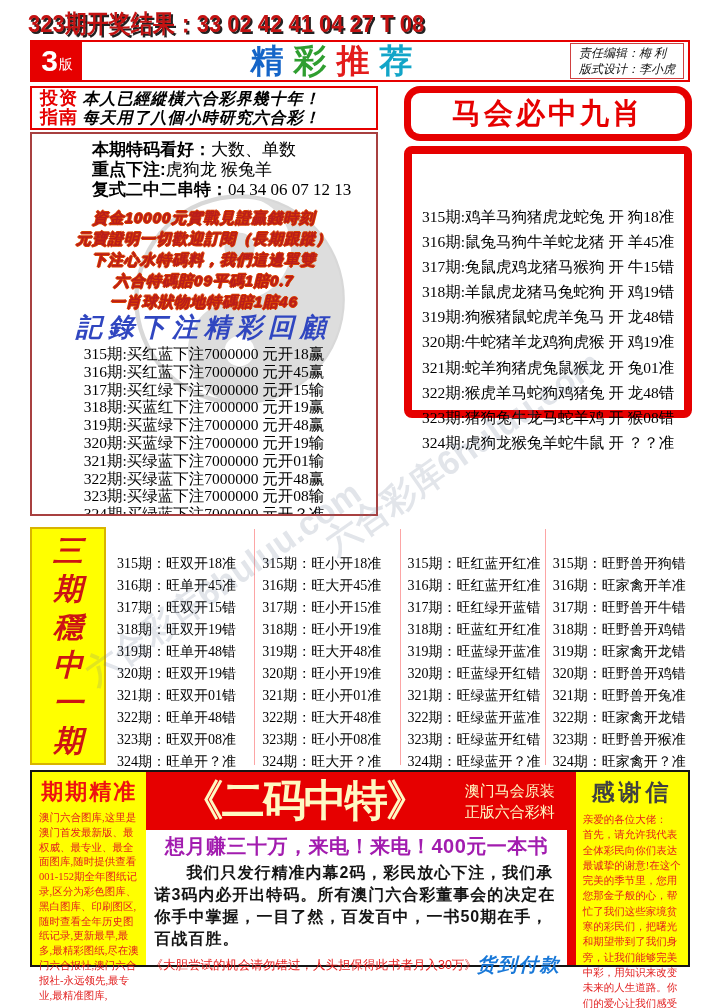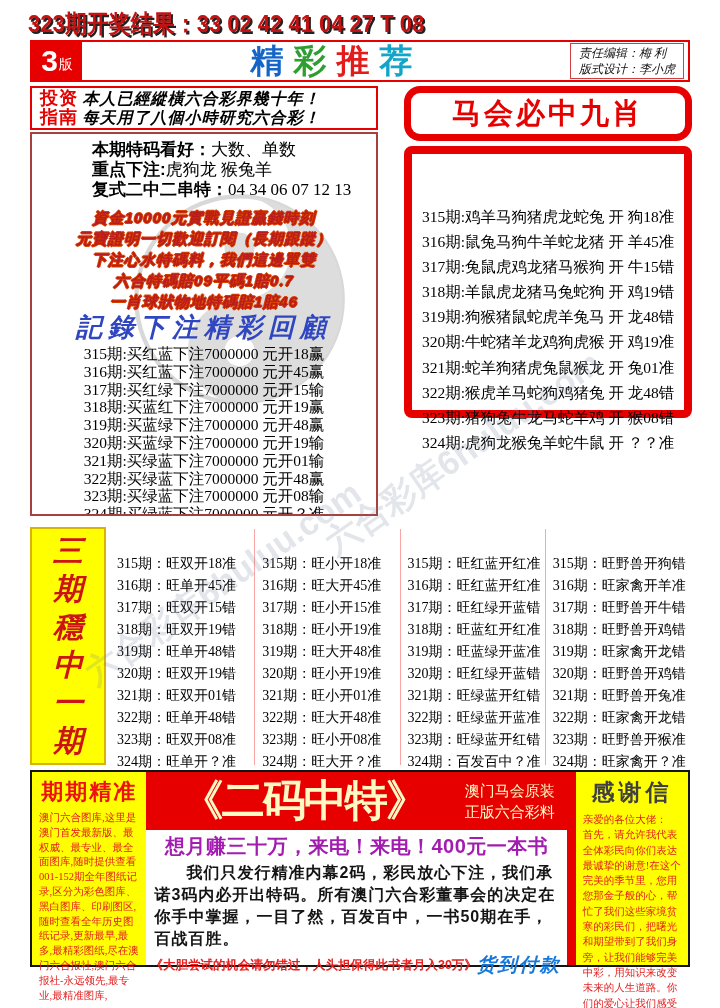--- a/index.html
+++ b/index.html
@@ -65,21 +65,21 @@
   .bot-left { width:146px; background:#ffff00; padding:5px 7px 0 7px; }
   .bot-left-title { color:#ee1111; font-size:22px; font-weight:bold; text-align:center; letter-spacing:2px; }
   .bot-left-text { color:#e22020; font-size:10.5px; line-height:14.8px; font-family:"Liberation Serif",serif; margin-top:4px; }
   .bot-center { flex:1; background:#fff; display:flex; flex-direction:column; }
   .bc-band { height:76px; background:#e60000; color:#fef9c3; display:flex; align-items:center; padding:0 4px; }
   .bc-title { flex:1; text-align:center; font-size:43px; font-weight:bold; letter-spacing:-2px; white-space:nowrap; }
   .bc-sub { width:106px; font-size:15px; line-height:21px; text-align:center; white-space:nowrap; }
   .bc-slogan { color:#a21caf; font-size:20px; font-weight:bold; text-align:center; margin-top:3px; letter-spacing:0.5px; white-space:nowrap; }
   .bc-body { font-size:16px; font-weight:bold; color:#141414; line-height:22px; padding:2px 8px 0 8px; text-indent:2em; letter-spacing:1px; }
   .bc-note-row { display:flex; align-items:center; padding:0 2px 0 4px; margin-top:2px; }
-  .bc-note { color:#e82020; font-size:12.5px; font-weight:bold; flex:1; white-space:nowrap; }
+  .bc-note { color:#e82020; font-size:12.5px; font-weight:normal; flex:1; white-space:nowrap; }
   .bc-pay { color:#1878d8; font-size:19px; font-weight:bold; font-style:italic; letter-spacing:2px; margin-right:4px; white-space:nowrap; }
   .bot-right { width:152px; background:#ffff00; border-left:9px solid #e60000; padding:5px 7px 0 7px; }
   .bot-right-title { color:#404040; font-size:23px; font-weight:bold; text-align:center; letter-spacing:4px; }
   .bot-right-text { color:#e22020; font-size:10.5px; line-height:15.3px; font-family:"Liberation Serif",serif; margin-top:4px; }
 
   .watermark { position:absolute; color:rgba(110,125,150,0.20); font-size:34px; font-weight:bold; white-space:nowrap;
                transform:rotate(-35deg); pointer-events:none; }
   .wm1 { left:60px; top:560px; }
   .wm2 { left:300px; top:430px; }
 </style>
@@ -206,25 +206,25 @@
         <div class="mid-row">322期：旺大开48准</div>
         <div class="mid-row">323期：旺小开08准</div>
         <div class="mid-row">324期：旺大开？准</div>
       </div>
     <div class="mid-col">
         <div class="mid-row">315期：旺红蓝开红准</div>
         <div class="mid-row">316期：旺红蓝开红准</div>
         <div class="mid-row">317期：旺红绿开蓝错</div>
         <div class="mid-row">318期：旺蓝红开红准</div>
         <div class="mid-row">319期：旺蓝绿开蓝准</div>
-        <div class="mid-row">320期：旺红绿开蓝错</div>
+        <div class="mid-row">320期：旺蓝绿开红错</div>
         <div class="mid-row">321期：旺绿蓝开红错</div>
         <div class="mid-row">322期：旺绿蓝开蓝准</div>
         <div class="mid-row">323期：旺绿蓝开红错</div>
-        <div class="mid-row">324期：百发百中？准</div>
+        <div class="mid-row">324期：旺绿蓝开？准</div>
       </div>
     <div class="mid-col">
         <div class="mid-row">315期：旺野兽开狗错</div>
         <div class="mid-row">316期：旺家禽开羊准</div>
         <div class="mid-row">317期：旺野兽开牛错</div>
         <div class="mid-row">318期：旺野兽开鸡错</div>
         <div class="mid-row">319期：旺家禽开龙错</div>
         <div class="mid-row">320期：旺野兽开鸡错</div>
         <div class="mid-row">321期：旺野兽开兔准</div>
         <div class="mid-row">322期：旺家禽开龙错</div>

